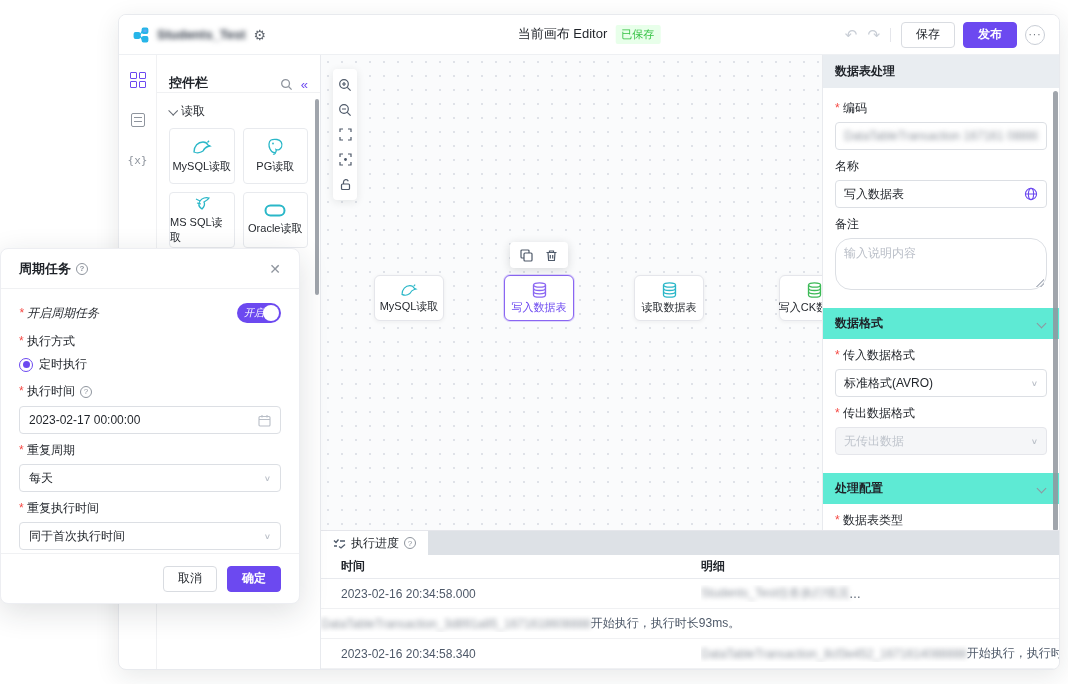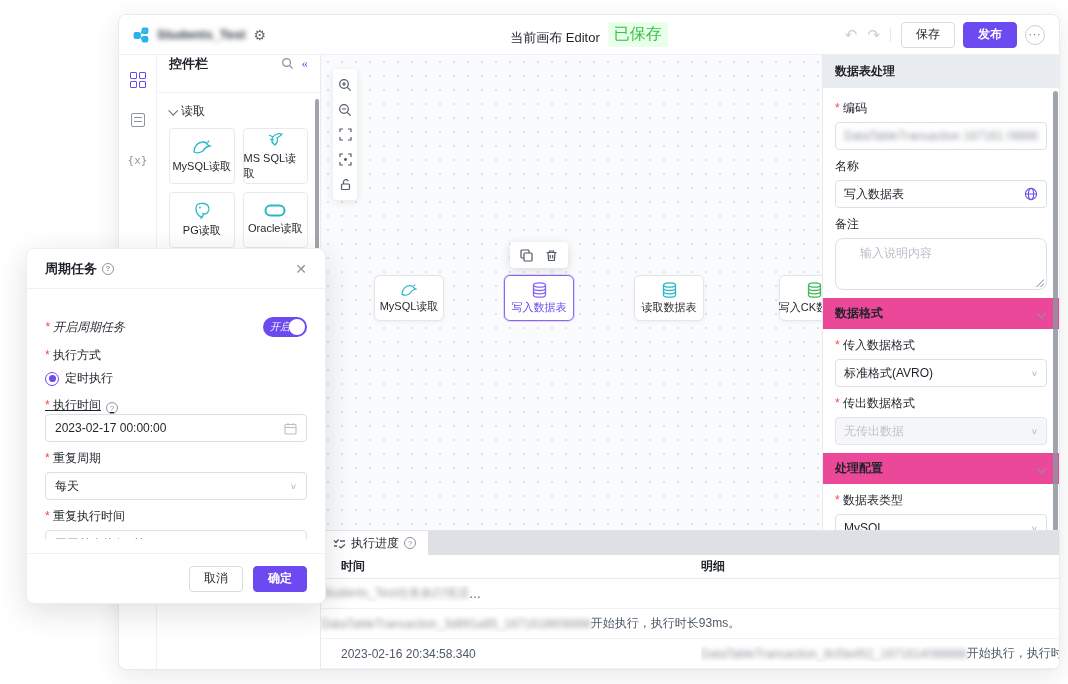--- a/index.html
+++ b/index.html
@@ -6,44 +6,44 @@
   html,body { width:1068px; height:684px; background:#fff; font-family:"Liberation Sans","DejaVu Sans",sans-serif; font-size:12px; color:#1f2329; overflow:hidden; }
 
   
   .app-window { position:absolute; left:118px; top:14px; width:942px; height:656px; background:#fff; border:1px solid #e8eaee; border-radius:8px; box-shadow:0 6px 24px rgba(31,35,41,.10); overflow:hidden; display:flex; flex-direction:column; }
 
   
   .hdr { height:40px; flex:0 0 40px; border-bottom:1px solid #eef0f3; display:flex; align-items:center; padding:0 14px; position:relative; background:#fff; z-index:5; }
   .hdr-left { display:flex; align-items:center; gap:8px; }
   .app-title { font-size:13px; font-weight:bold; color:#38404d; filter:blur(2.5px); user-select:none; }
   .gear { color:#646a73; font-size:14px; cursor:pointer; }
-  .hdr-center { position:absolute; left:50%; transform:translateX(-50%); display:flex; align-items:flex-end; gap:8px; }
+  .hdr-center { position:absolute; left:50%; transform:translateX(-50%); display:flex; align-items:flex-start; gap:8px; }
   .canvas-title { font-size:13px; color:#1f2329; }
-  .saved-badge { background:#e8ffea; color:#35c244; font-size:16px; padding:2px 6px; border-radius:2px; }
+  .saved-badge { background:#e8ffea; color:#35c244; font-size:11px; padding:2px 6px; border-radius:2px; }
   .hdr-right { margin-left:auto; display:flex; align-items:center; gap:8px; }
   .undo-redo { color:#c9ced6; font-size:15px; display:flex; gap:10px; align-items:center; }
   .hdr-divider { width:1px; height:14px; background:#e5e6eb; margin:0 2px; }
   .btn { height:26px; padding:12px 14px; border-radius:4px; font-size:12px; display:inline-flex; align-items:center; justify-content:center; cursor:pointer; border:1px solid #d9dce1; background:#fff; color:#1f2329; }
   .btn.primary { background:#6c49f0; border-color:#6c49f0; color:#fff;font-weight:bold; }
   .more-circle { width:20px; height:20px; border:1px solid #c9ced6; border-radius:50%; color:#646a73; display:flex; align-items:center; justify-content:center; font-size:10px; letter-spacing:1px; cursor:pointer; }
 
   
   .body { flex:1; display:flex; min-height:0; }
   .rail { width:38px; flex:0 0 38px; border-right:1px solid #f0f1f3; display:flex; flex-direction:column; align-items:center; padding-top:16px; gap:22px; }
   .rail-icon { width:18px; height:18px; display:flex; align-items:center; justify-content:center; color:#8f959e; cursor:pointer; }
   .rail-icon.active { color:#6c49f0; }
   .grid-glyph { display:grid; grid-template-columns:7px 7px; gap:2px; }
   .grid-glyph i { width:7px; height:7px; border:1.5px solid currentColor; border-radius:1px; }
   .list-glyph { width:14px; height:14px; border:1.5px solid currentColor; border-radius:2px; position:relative; }
   .list-glyph:before, .list-glyph:after { content:""; position:absolute; left:2px; right:2px; height:0; border-top:1.5px solid currentColor; }
   .list-glyph:before { top:3px; } .list-glyph:after { top:7px; }
   .var-glyph { font-size:11px; color:#8f959e; font-family:"DejaVu Sans Mono",monospace; }
 
   .sidebar { width:164px; flex:0 0 164px; border-right:1px solid #e8eaee; display:flex; flex-direction:column; position:relative; background:#fff; }
-  .sb-head { height:38px; display:flex; align-items:flex-start; padding:0 12px; border-bottom:1px solid #f0f1f3;font-family:Liberation Serif, serif; }
+  .sb-head { height:38px; display:flex; align-items:flex-end; padding:0 12px; border-bottom:1px solid #f0f1f3; }
   .sb-title { font-size:13px; font-weight:bold; flex:1; }
   .sb-tools { display:flex; align-items:center; gap:8px; color:#8f959e; }
   .collapse { color:#6c49f0; font-size:13px; cursor:pointer; }
   .sb-section { padding:10px 12px 0; }
   .section-row { display:flex; align-items:center; gap:5px; color:#1f2329; margin-bottom:8px; cursor:pointer; }
   .chev { width:7px; height:7px; border-right:1.5px solid #646a73; border-bottom:1.5px solid #646a73; transform:rotate(45deg) translateY(-1px); }
   .card-grid { display:grid; grid-template-columns:1fr 1fr; gap:8px; }
   .comp-card { height:56px; background:#fff; border:1px solid #e8eaee; border-radius:4px; display:flex; flex-direction:column; align-items:center; justify-content:center; gap:4px; cursor:grab; }
   .comp-card .lbl { font-size:11px; color:#1f2329; }
   .sb-scroll { position:absolute; right:1px; top:44px; width:4px; height:196px; background:#8f959e; border-radius:2px; opacity:.85; }
@@ -65,54 +65,54 @@
 
   
   .rpanel { width:237px; flex:0 0 237px; border-left:1px solid #e8eaee; background:#fff; position:relative; display:flex; flex-direction:column; overflow:hidden; }
   .rp-title { background:#e9edf1; font-weight:bold; font-size:12px; padding:8px 12px; flex:0 0 auto; }
   .rp-body { padding:4px 12px 10px; overflow:hidden; }
   .f-label { margin:8px 0 5px; color:#1f2329; display:block; }
   .req:before { content:"* "; color:#f54a45; }
   .inp { height:28px; width:100%; border:1px solid #dcdfe4; border-radius:4px; display:flex; align-items:center; padding:0 8px; background:#fff; gap:6px; }
   .inp .val { flex:1; white-space:nowrap; overflow:hidden; }
   .redacted { filter:blur(2.5px); color:#8f959e; user-select:none; }
-  .txtarea { position:relative; height:52px; border:1px solid #dcdfe4; border-radius:8px; padding:6px 24px; color:#b9bec7; background:#fff; }
+  .txtarea { position:relative; height:52px; border:1px solid #dcdfe4; border-radius:16px; padding:6px 8px; color:#b9bec7; background:#fff; }
   .resize-h { position:absolute; right:2px; bottom:2px; width:8px; height:8px; background:linear-gradient(135deg, transparent 50%, #b9bec7 50%, #b9bec7 60%, transparent 60%, transparent 75%, #b9bec7 75%, #b9bec7 85%, transparent 85%); cursor:nwse-resize; }
-  .sec-bar { background:#ec4899; margin:8px -12px 0; padding:7px 12px; font-weight:bold; display:flex; align-items:center; justify-content:space-between; cursor:pointer; }
+  .sec-bar { background:#5eead4; margin:18px -12px 0; padding:7px 12px; font-weight:bold; display:flex; align-items:center; justify-content:space-between; cursor:pointer; }
   .sec-chev { width:7px; height:7px; border-right:1.5px solid #8f959e; border-bottom:1.5px solid #8f959e; transform:rotate(45deg); margin-right:2px; }
   .select { height:28px; border:1px solid #dcdfe4; border-radius:4px; display:flex; align-items:center; padding:0 8px; justify-content:space-between; background:#fff; cursor:pointer; }
   .select.disabled { background:#f5f6f8; color:#bfc4cc; border-color:#e5e6eb; cursor:not-allowed; }
   .rp-scroll { position:absolute; right:1px; top:36px; width:5px; height:440px; background:#8f959e; border-radius:3px; opacity:.85; }
 
   
   .bpanel { flex:0 0 133px; border-top:1px solid #e5e6eb; display:flex; flex-direction:column; background:#fff; box-shadow:0 -2px 6px rgba(31,35,41,.05); }
   .bp-tabbar { height:24px; background:#dde1e6; display:flex; align-items:flex-end; }
   .bp-tab { height:24px; background:#fff; display:flex; align-items:center; gap:5px; padding:0 12px; font-size:12px; color:#1f2329; cursor:pointer; }
   .q-circle { width:12px; height:12px; border:1px solid #8f959e; border-radius:50%; color:#8f959e; font-size:8px; display:inline-flex; align-items:center; justify-content:center; flex:0 0 auto; }
   .bp-table { flex:1; overflow:hidden; }
   .bp-row { display:flex; height:30px; align-items:center; border-bottom:1px solid #f0f1f3; }
   .bp-row.head { height:24px; font-weight:bold; color:#1f2329; border-bottom:1px solid #e8eaee; }
   .c-time { width:380px; flex:0 0 380px; padding-left:20px; color:#4e5969; }
   .bp-row.head .c-time, .bp-row.head .c-detail { color:#1f2329; }
   .c-detail { flex:1; color:#4e5969; white-space:nowrap; overflow:hidden; display:flex; align-items:center; }
 
   
-  .modal { position:absolute; left:26px; top:248px; width:300px; height:356px; background:#fff; border:1px solid #edeef2; border-radius:8px; box-shadow:0 8px 30px rgba(31,35,41,.14); z-index:20; display:flex; flex-direction:column;gap:14px; }
+  .modal { position:absolute; left:0; top:248px; width:300px; height:356px; background:#fff; border:1px solid #edeef2; border-radius:8px; box-shadow:0 8px 30px rgba(31,35,41,.14); z-index:20; display:flex; flex-direction:column; }
   .m-head { height:40px; flex:0 0 40px; border-bottom:1px solid #f0f1f3; display:flex; align-items:center; padding:0 18px; }
   .m-title { font-size:13px; font-weight:bold; display:flex; align-items:center; gap:5px; flex:1; }
   .m-close { color:#8f959e; font-size:14px; cursor:pointer; }
   .m-body { flex:1; padding:10px 18px 0; overflow:hidden; }
   .m-row-between { display:flex; align-items:center; justify-content:space-between; margin:4px 0 10px;font-style:italic; }
   .toggle { width:44px; height:20px; background:#6c49f0; border-radius:10px; position:relative; display:flex; align-items:center; cursor:pointer; }
   .toggle .t-lbl { color:#fff; font-size:10px; margin-left:7px; }
   .toggle .knob { position:absolute; right:2px; width:16px; height:16px; background:#fff; border-radius:50%; }
   .radio-row { display:flex; align-items:center; gap:6px; margin:6px 0 10px; color:#1f2329; cursor:pointer; }
   .radio { width:14px; height:14px; border:1px solid #6c49f0; border-radius:50%; display:flex; align-items:center; justify-content:center; }
   .radio i { width:7px; height:7px; background:#6c49f0; border-radius:50%; }
-  .m-label { display:flex; align-items:flex-end; gap:5px; margin:4px 0 0;text-decoration:underline; }
+  .m-label { display:flex; align-items:center; gap:5px; margin:4px 0 6px; }
   .m-inp { height:28px; border:1px solid #dcdfe4; border-radius:4px; display:flex; align-items:center; padding:0 9px; justify-content:space-between; margin-bottom:6px; background:#fff; }
   .m-foot { flex:0 0 50px; border-top:1px solid #f0f1f3; display:flex; align-items:center; justify-content:flex-end; gap:10px; padding:0 18px; }
   .chev-down { color:#b9bec7; font-size:10px; transform:scaleY(.8); }
   .cal-icon, .i14 { color:#b9bec7; display:flex; }
 </style>
 </head>
 <body>
 
 <div class="app-window">
 
@@ -189,36 +189,36 @@
             <span style="display:flex">
                 <svg width="20" height="16" viewBox="0 0 20 16" fill="none" stroke="#2ab7c8" stroke-width="1.3">
                   <path d="M2 13 C2 7 6 3 11 3 C13 3 15 4 16 6 L18 7 L16 7.5 C14 8 12 10 11 12 C9 13.5 5 14.5 2 13 Z"></path>
                   <path d="M15.5 3.5 L17 1.8"></path>
                 </svg>
               </span>
             <span class="lbl">MySQL读取</span>
           </div>
           <div class="comp-card">
             <span style="display:flex">
-                <svg width="18" height="16" viewBox="0 0 18 16" fill="none" stroke="#2ab7c8" stroke-width="1.3">
-                  <path d="M9 14 C6 12 5 9 7 6 C9 3 13 2 16 3 C15 5 13 6 11 7 C12 9 11 12 9 14 Z"></path>
-                  <path d="M7 6 L3 4 M8 9 L4 8" stroke-width="1.1"></path>
-                </svg>
-              </span>
-            <span class="lbl">MS SQL读取</span>
-          </div>
-          <div class="comp-card">
-            <span style="display:flex">
                 <svg width="18" height="17" viewBox="0 0 18 17" fill="none" stroke="#2ab7c8" stroke-width="1.3">
                   <path d="M5 2 C2.5 3.5 2.5 8 4 11 C5 13 7 15 9 14.5 C10 14.2 10.5 13 10 11.5 C12 12.5 14.5 11.5 15.5 9 C16.8 5.5 15 2 11 1.5 C8.5 1.2 6.5 1.3 5 2 Z"></path>
                   <circle cx="7" cy="5.5" r=".9" fill="#2ab7c8" stroke="none"></circle>
                   <path d="M9.5 14.5 C9.5 16 8 16.5 7 16" stroke-width="1.1"></path>
                 </svg>
               </span>
             <span class="lbl">PG读取</span>
+          </div>
+          <div class="comp-card">
+            <span style="display:flex">
+                <svg width="18" height="16" viewBox="0 0 18 16" fill="none" stroke="#2ab7c8" stroke-width="1.3">
+                  <path d="M9 14 C6 12 5 9 7 6 C9 3 13 2 16 3 C15 5 13 6 11 7 C12 9 11 12 9 14 Z"></path>
+                  <path d="M7 6 L3 4 M8 9 L4 8" stroke-width="1.1"></path>
+                </svg>
+              </span>
+            <span class="lbl">MS SQL读取</span>
           </div>
           <div class="comp-card">
             <span style="display:flex">
                 <svg width="22" height="13" viewBox="0 0 22 13" fill="none" stroke="#2ab7c8" stroke-width="2">
                   <rect x="1.5" y="1.5" width="19" height="10" rx="5"></rect>
                 </svg>
               </span>
             <span class="lbl">Oracle读取</span>
           </div>
           <div class="comp-card">
@@ -407,20 +407,21 @@
             <span>执行进度</span>
             <span class="q-circle">?</span>
           </span>
         </div>
         <div class="bp-table">
           <div class="bp-row head">
             <span class="c-time">时间</span>
             <span class="c-detail">明细</span>
           </div>
           <div class="bp-row">
+            <span class="c-time">2023-02-16 20:34:58.000</span>
             <span class="c-detail">
                 <span class="redacted">Students_Test任务执行情况</span>
                 <span>…</span>
               </span>
           </div>
           <div class="bp-row">
             <span class="c-detail">
                 <span class="redacted">DataTableTransaction_3d891a85_1671618608888</span>
                 <span>开始执行，执行时长93ms。</span>
               </span>

